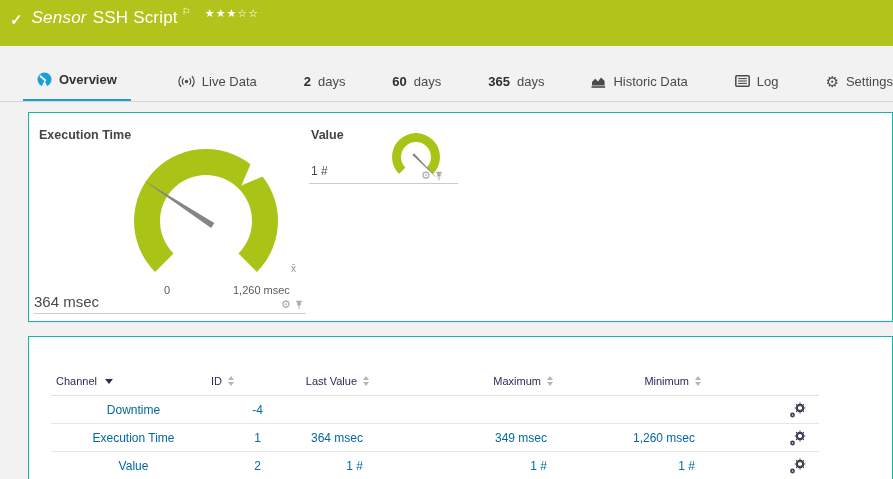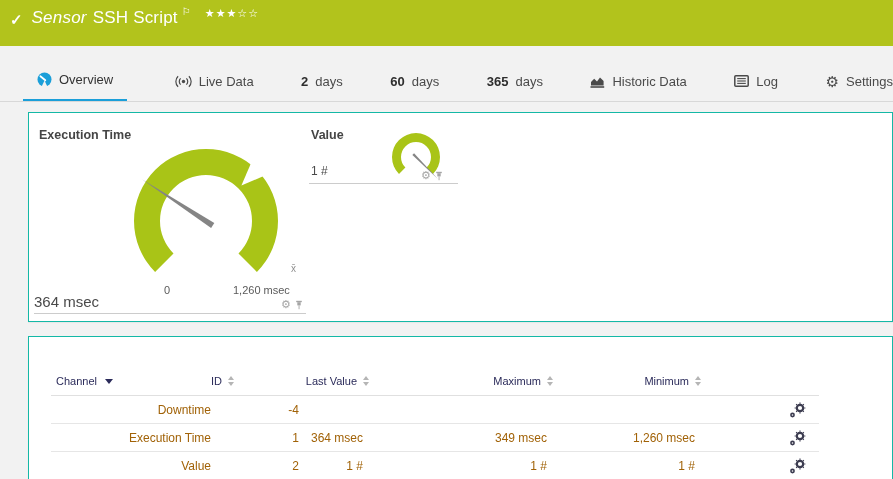--- a/index.html
+++ b/index.html
@@ -16,21 +16,21 @@
   .flag{font-size:10px;margin:-2px 0 0 4px;}
   .stars{font-size:11px;letter-spacing:1px;margin:-1px 0 0 14px;}
 
   
   .tab-sep{position:absolute;left:0;top:101px;width:893px;height:1px;background:#d8d8d8;}
   .tabbar{position:absolute;left:23px;right:0;top:60px;height:42px;
     display:flex;justify-content:space-between;align-items:stretch;}
   .tab{display:flex;align-items:center;gap:7px;font-size:13px;color:#4a4a4a;
     cursor:pointer;box-sizing:border-box;white-space:nowrap;}
   .tab .num{font-weight:bold;color:#2e2e2e;}
-  .tab.active{border-bottom:3px solid #1b9fd9;padding:0 14px;font-weight:normal;color:#333;}
+  .tab.active{border-bottom:3px solid #1b9fd9;padding:0 14px;font-weight:bold;color:#333;}
   .tab .glyph{font-size:15px;color:#4a4a4a;line-height:1;}
 
   
   .panel{position:absolute;background:#fff;border:1px solid #14b8a6;box-sizing:border-box;
     box-shadow:0 1px 1px rgba(0,0,0,.04);}
   #panel-gauges{left:28px;top:112px;width:865px;height:210px;}
   #panel-table{left:28px;top:336px;width:865px;height:160px;border-bottom:none;}
 
   .cell-title{position:absolute;font-size:12.5px;font-weight:600;color:#454545;}
   .gauge-minmax{position:absolute;font-size:11px;color:#5a5a5a;white-space:nowrap;}
@@ -38,22 +38,22 @@
   .avg-mark{position:absolute;font-size:10px;color:#8f8f8f;}
   .cell-line{position:absolute;height:1px;background:#ccc;}
   .corner-icons{position:absolute;display:flex;align-items:center;gap:4px;color:#a5a5a5;}
   .corner-icons .gear-glyph{font-size:11px;line-height:1;}
 
   
   .chtable{position:absolute;left:22px;top:30px;width:768px;}
   .chrow{display:grid;grid-template-columns:160px 88px 70px 184px 148px 88px 30px;
     align-items:center;}
   .chhead{height:28px;border-bottom:1px solid #e0e0e0;font-size:11px;color:#2b2b5a;}
-  .chbody{height:27px;border-bottom:1px solid #e6e6e6;font-size:12px;color:#a16207;}
-  .c-left{padding-left:5px;text-align:right;}
+  .chbody{height:27px;border-bottom:1px solid #e6e6e6;font-size:12px;color:#0369a1;}
+  .c-left{padding-left:5px;text-align:center;}
   .c-right{padding-right:6px;text-align:right;}
   .h-right{text-align:center;}
   .hcell{display:flex;align-items:center;cursor:pointer;white-space:nowrap;}
   .hcell.h-right{justify-content:flex-end;}
   .sorts{display:inline-flex;flex-direction:column;gap:2px;margin-left:6px;}
   .tri{width:0;height:0;display:inline-block;}
   .tri-up{border-left:3.5px solid transparent;border-right:3.5px solid transparent;border-bottom:4px solid #b5b5b5;}
   .tri-down{border-left:3.5px solid transparent;border-right:3.5px solid transparent;border-top:4px solid #b5b5b5;}
   .tri-active{border-left:4px solid transparent;border-right:4px solid transparent;border-top:5px solid #2b2b5a;margin-left:8px;}
   .rowicon{display:flex;justify-content:flex-start;cursor:pointer;}

